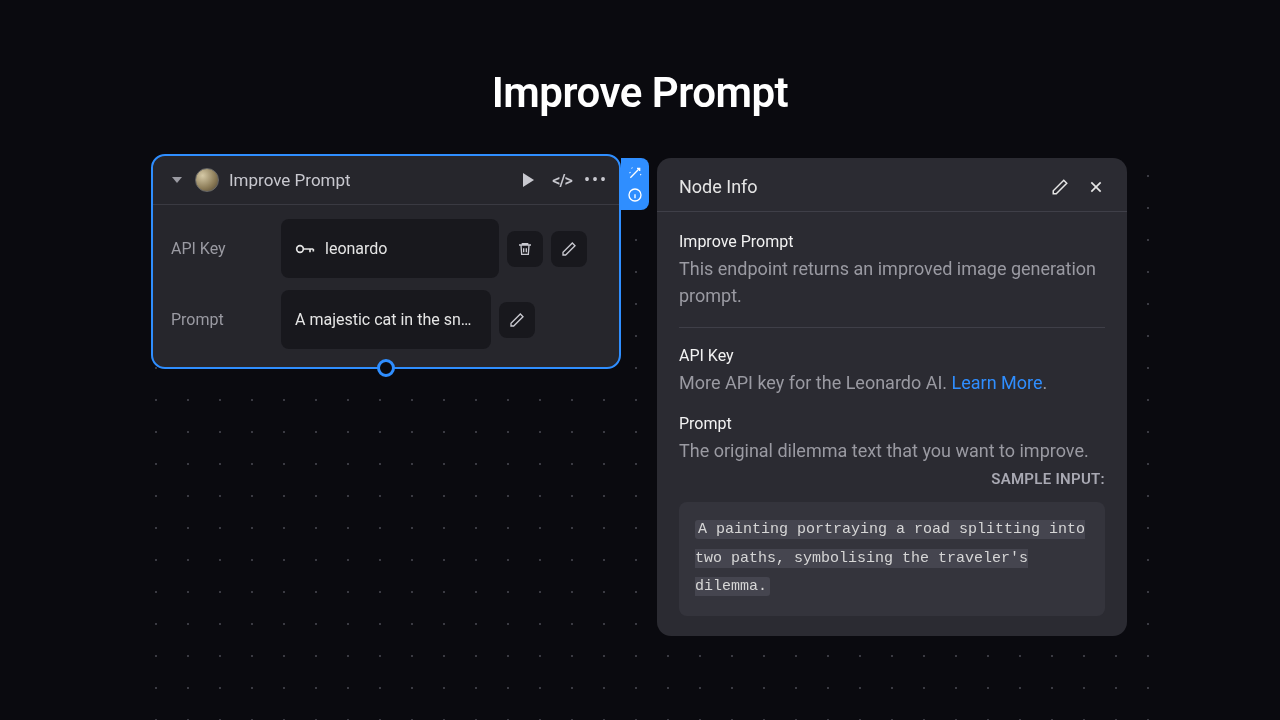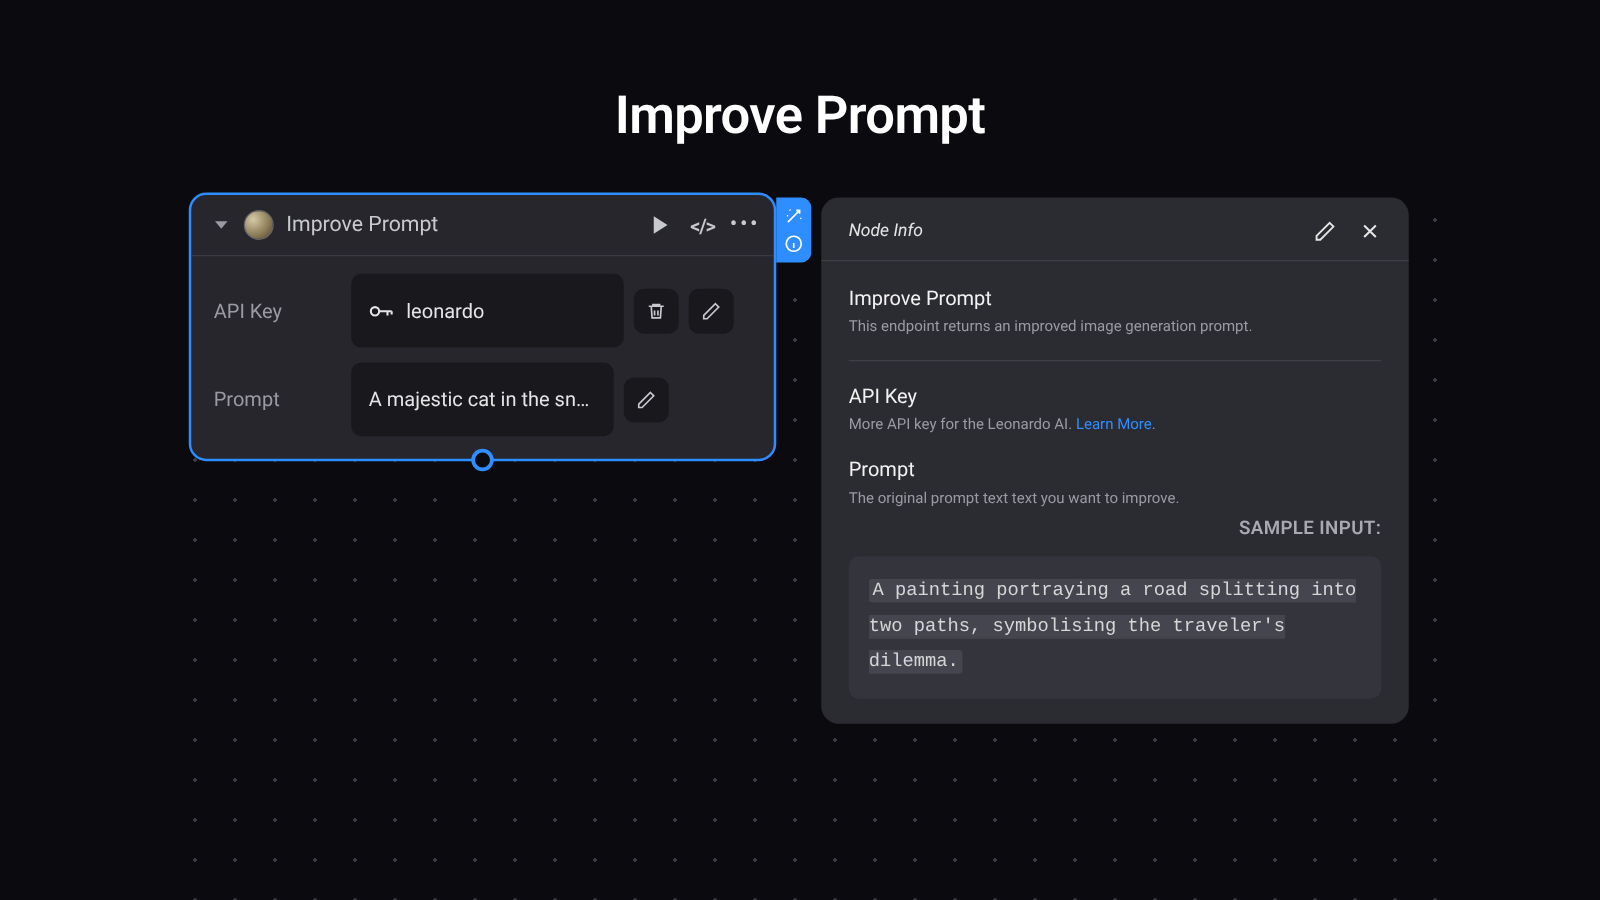--- a/index.html
+++ b/index.html
@@ -153,26 +153,26 @@
     border-radius: 14px;
     z-index: 2;
     padding-bottom: 20px;
   }
   .info-header {
     display: flex;
     align-items: center;
     padding: 18px 22px 14px 22px;
     border-bottom: 1px solid #3f3f48;
   }
-  .info-title { font-size: 14px; color: #e5e5e5; flex: 1; font-style: italic; }
+  .info-title { font-size: 18px; color: #e5e5e5; flex: 1; }
   .info-hdr-icons { display: flex; gap: 18px; align-items: center; }
   .info-hdr-icons .ico { width: 18px; height: 18px; color: #e5e5e5; cursor: pointer; display:flex; align-items:center; justify-content:center;}
   .info-body { padding: 20px 22px 0 22px; }
   .sect-title { font-size: 16px; color: #f2f2f2; margin-bottom: 4px; }
-  .sect-desc { font-size: 12px; color: #9a9aa2; line-height: 1.5; margin-bottom: 18px; }
+  .sect-desc { font-size: 18px; color: #9a9aa2; line-height: 1.5; margin-bottom: 18px; }
   .divider { height: 1px; background: #3f3f48; margin-bottom: 18px; }
   .link { color: #2f8eff; cursor: pointer; }
   .sample-label { font-size: 15px; color: #a9a9b3; font-weight: 600; letter-spacing: .3px; margin-top: 6px; text-align: right; }
   .code-block {
     margin-top: 14px;
     background: #34343c;
     border-radius: 8px;
     padding: 14px 16px;
     font-family: Liberation Mono, monospace;
     font-size: 15px;
@@ -284,19 +284,19 @@
     <div class="sect-title">Improve Prompt</div>
     <div class="sect-desc">This endpoint returns an improved image generation prompt.</div>
     <div class="divider"></div>
 
     <div class="sect-title">API Key</div>
     <div class="sect-desc">
       <span>More API key for the Leonardo AI. </span><span class="link">Learn More</span><span>.</span>
     </div>
 
     <div class="sect-title">Prompt</div>
-    <div class="sect-desc" style="margin-bottom:4px">The original prompt text text you want to improve.</div>
+    <div class="sect-desc" style="margin-bottom:4px">The original dilemma text that you want to improve.</div>
     <div class="sample-label">SAMPLE INPUT:</div>
     <div class="code-block">
       <span class="hl">A painting portraying a road splitting into two paths, symbolising the traveler's dilemma.</span>
     </div>
   </div>
 </div>
 
 </body></html>

